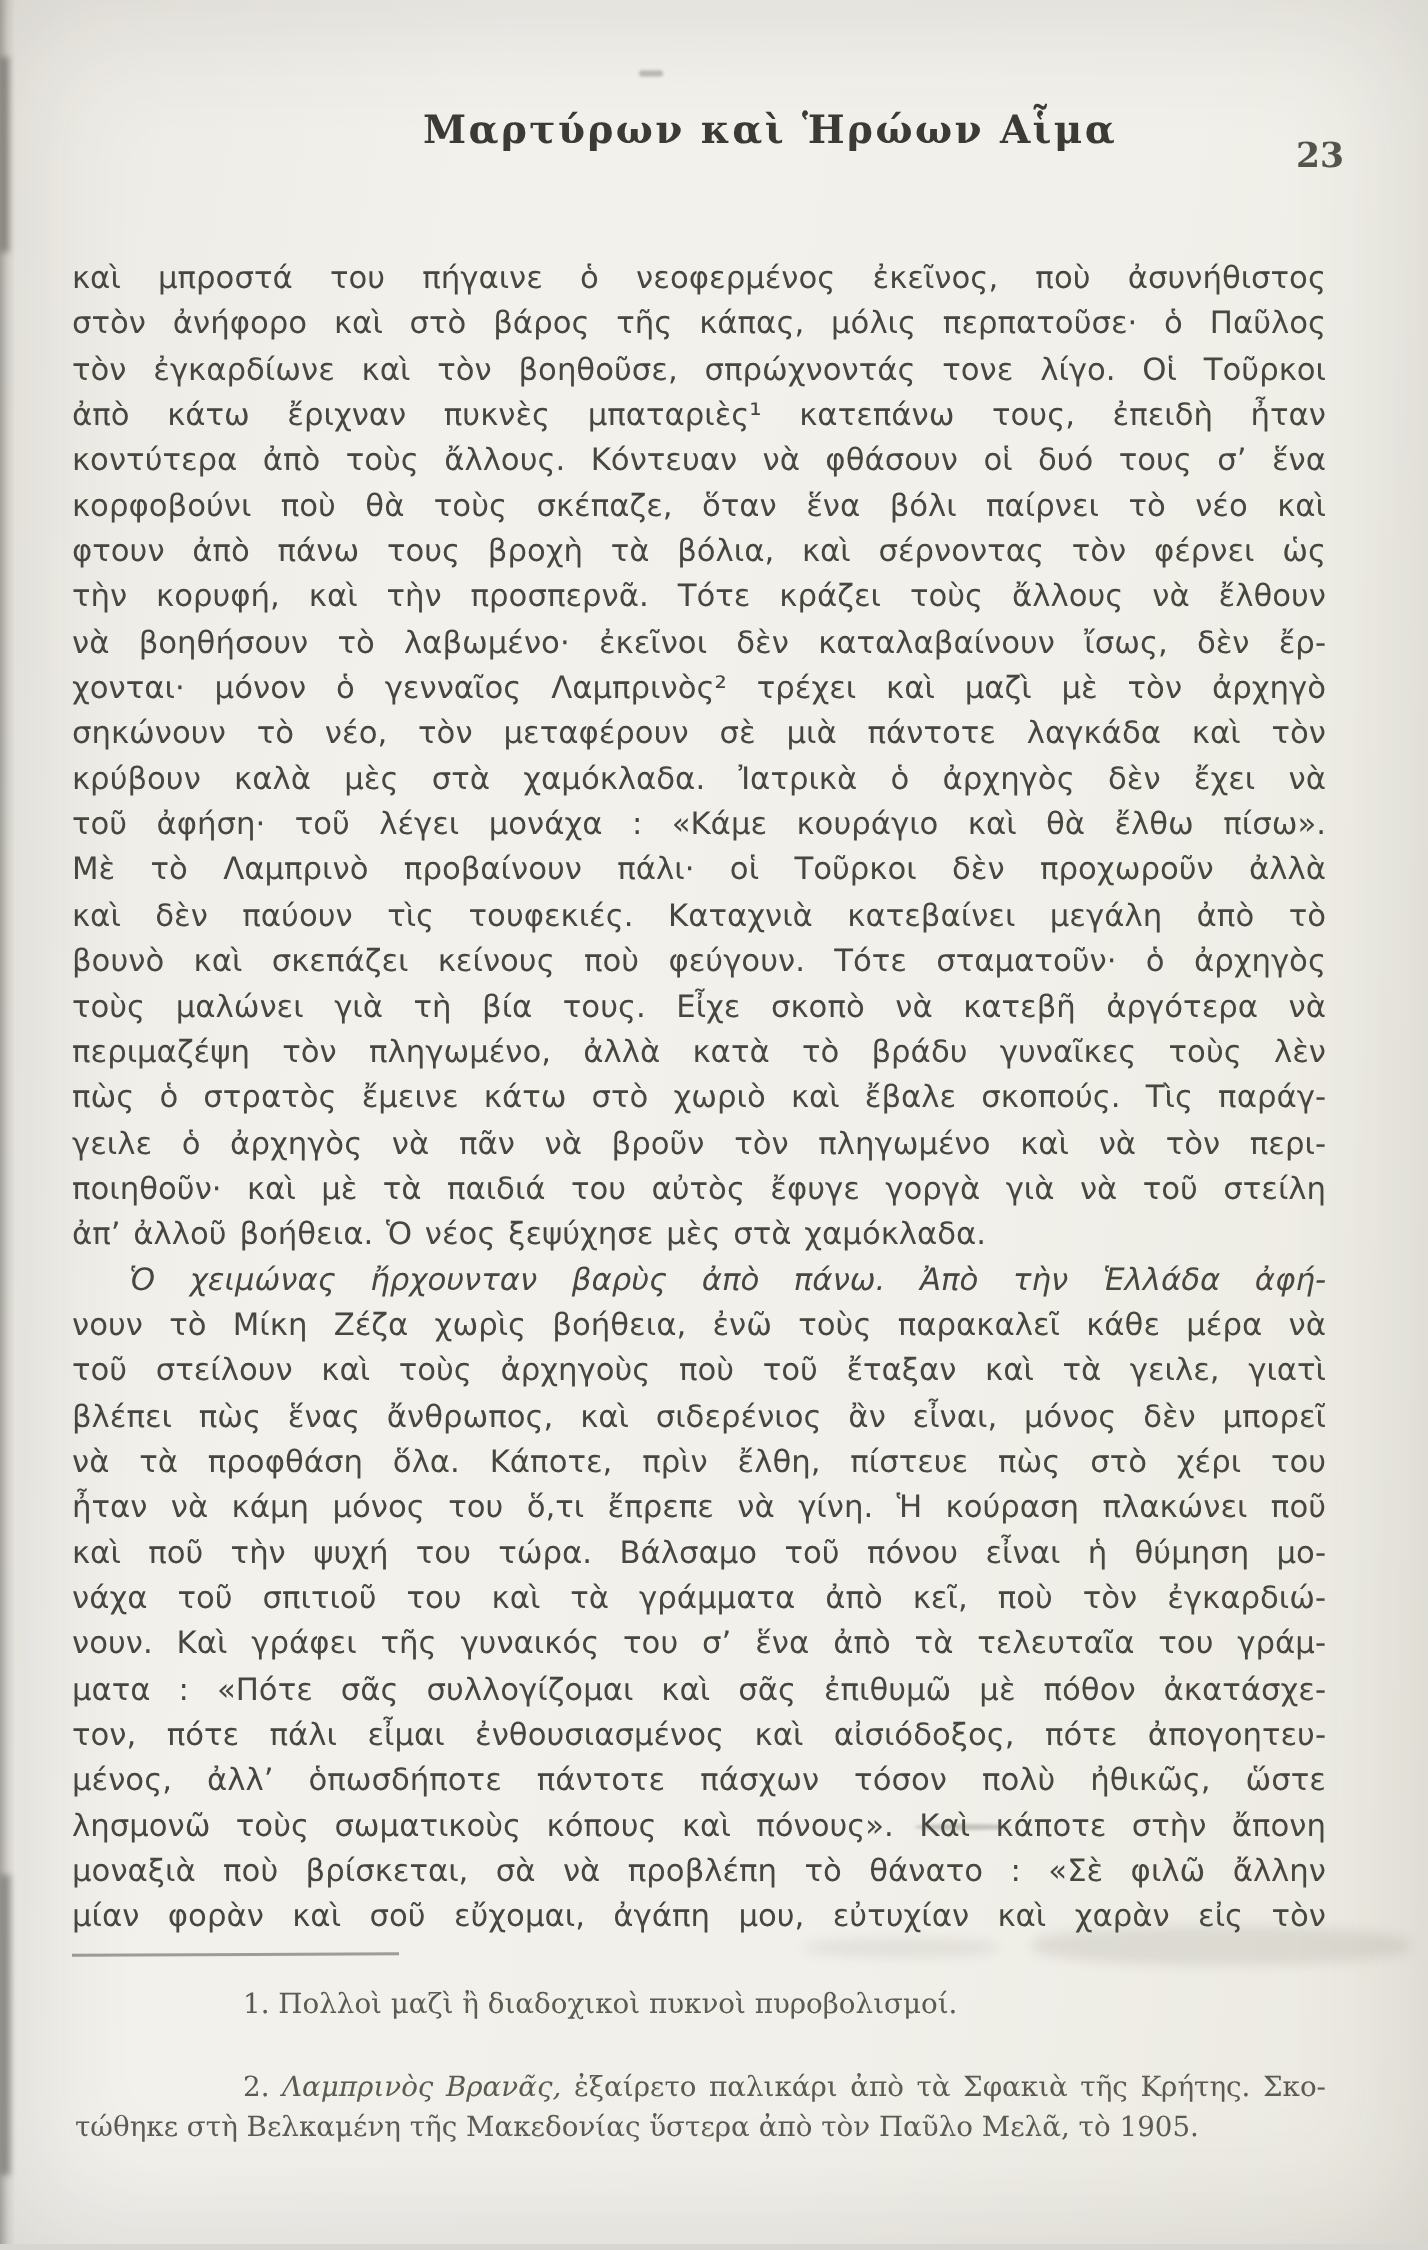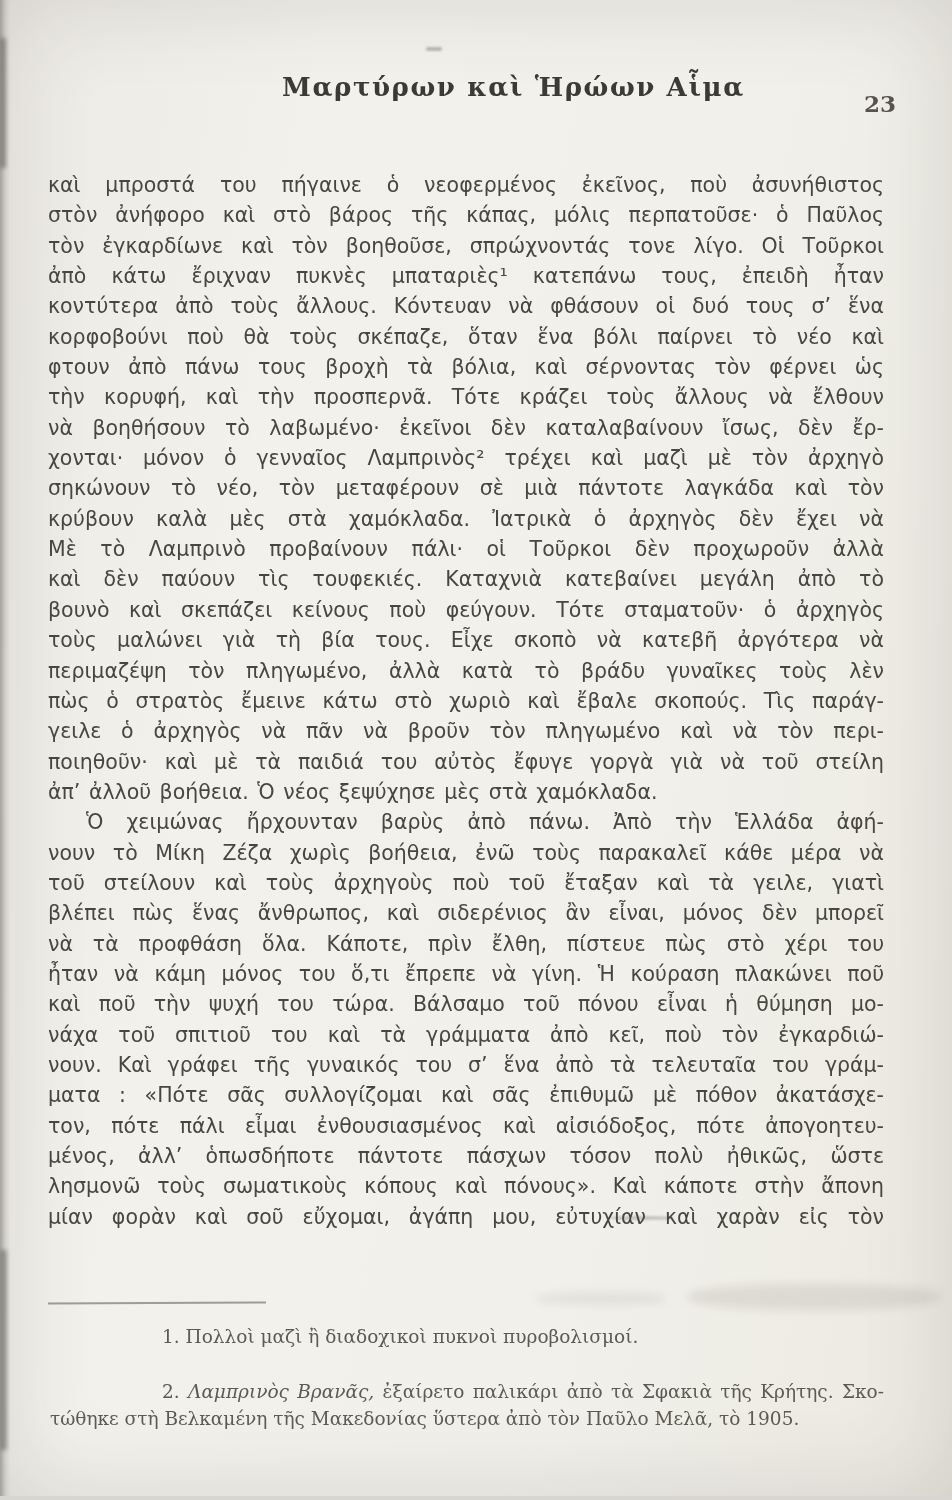--- a/index.html
+++ b/index.html
@@ -37,21 +37,21 @@
   .body-text{
     position:absolute;left:48px;top:134px;width:836px;
     color:#48473f;font-size:20.5px;word-spacing:2px;margin-top:36px;
   }
   .line{
     margin:0;line-height:30.35px;
     text-align:justify;text-align-last:justify;
     white-space:normal;
   }
   .line.para-end{text-align-last:left;}
-  .line.indent{text-indent:38px;}
+  .line.indent{text-indent:38px;font-style:italic;}
 
   
   .footnote-rule{
     position:absolute;left:48px;top:1302px;width:218px;height:0;
     border-top:2px solid rgba(88,86,78,0.55);transform:rotate(-0.3deg);
   }
   .footnotes{
     position:absolute;left:50px;top:1323px;width:834px;
     font-family:"DejaVu Serif",serif;font-size:18.5px;color:#5c5a51;
   }
@@ -83,20 +83,21 @@
     <p class="line">τὸν ἐγκαρδίωνε καὶ τὸν βοηθοῦσε, σπρώχνοντάς τονε λίγο. Οἱ Τοῦρκοι</p>
     <p class="line">ἀπὸ κάτω ἔριχναν πυκνὲς μπαταριὲς¹ κατεπάνω τους, ἐπειδὴ ἦταν</p>
     <p class="line">κοντύτερα ἀπὸ τοὺς ἄλλους. Κόντευαν νὰ φθάσουν οἱ δυό τους σ’ ἕνα</p>
     <p class="line">κορφοβούνι ποὺ θὰ τοὺς σκέπαζε, ὅταν ἕνα βόλι παίρνει τὸ νέο καὶ</p>
     <p class="line">φτουν ἀπὸ πάνω τους βροχὴ τὰ βόλια, καὶ σέρνοντας τὸν φέρνει ὡς</p>
     <p class="line">τὴν κορυφή, καὶ τὴν προσπερνᾶ. Τότε κράζει τοὺς ἄλλους νὰ ἔλθουν</p>
     <p class="line">νὰ βοηθήσουν τὸ λαβωμένο· ἐκεῖνοι δὲν καταλαβαίνουν ἴσως, δὲν ἔρ-</p>
     <p class="line">χονται· μόνον ὁ γενναῖος Λαμπρινὸς² τρέχει καὶ μαζὶ μὲ τὸν ἀρχηγὸ</p>
     <p class="line">σηκώνουν τὸ νέο, τὸν μεταφέρουν σὲ μιὰ πάντοτε λαγκάδα καὶ τὸν</p>
     <p class="line">κρύβουν καλὰ μὲς στὰ χαμόκλαδα. Ἰατρικὰ ὁ ἀρχηγὸς δὲν ἔχει νὰ</p>
+    <p class="line">τοῦ ἀφήση· τοῦ λέγει μονάχα : «Κάμε κουράγιο καὶ θὰ ἔλθω πίσω».</p>
     <p class="line">Μὲ τὸ Λαμπρινὸ προβαίνουν πάλι· οἱ Τοῦρκοι δὲν προχωροῦν ἀλλὰ</p>
     <p class="line">καὶ δὲν παύουν τὶς τουφεκιές. Καταχνιὰ κατεβαίνει μεγάλη ἀπὸ τὸ</p>
     <p class="line">βουνὸ καὶ σκεπάζει κείνους ποὺ φεύγουν. Τότε σταματοῦν· ὁ ἀρχηγὸς</p>
     <p class="line">τοὺς μαλώνει γιὰ τὴ βία τους. Εἶχε σκοπὸ νὰ κατεβῆ ἀργότερα νὰ</p>
     <p class="line">περιμαζέψη τὸν πληγωμένο, ἀλλὰ κατὰ τὸ βράδυ γυναῖκες τοὺς λὲν</p>
     <p class="line">πὼς ὁ στρατὸς ἔμεινε κάτω στὸ χωριὸ καὶ ἔβαλε σκοπούς. Τὶς παράγ-</p>
     <p class="line">γειλε ὁ ἀρχηγὸς νὰ πᾶν νὰ βροῦν τὸν πληγωμένο καὶ νὰ τὸν περι-</p>
     <p class="line">ποιηθοῦν· καὶ μὲ τὰ παιδιά του αὐτὸς ἔφυγε γοργὰ γιὰ νὰ τοῦ στείλη</p>
     <p class="line para-end">ἀπ’ ἀλλοῦ βοήθεια. Ὁ νέος ξεψύχησε μὲς στὰ χαμόκλαδα.</p>
     <p class="line indent">Ὁ χειμώνας ἤρχουνταν βαρὺς ἀπὸ πάνω. Ἀπὸ τὴν Ἑλλάδα ἀφή-</p>
@@ -105,20 +106,21 @@
     <p class="line">βλέπει πὼς ἕνας ἄνθρωπος, καὶ σιδερένιος ἂν εἶναι, μόνος δὲν μπορεῖ</p>
     <p class="line">νὰ τὰ προφθάση ὅλα. Κάποτε, πρὶν ἔλθη, πίστευε πὼς στὸ χέρι του</p>
     <p class="line">ἦταν νὰ κάμη μόνος του ὅ,τι ἔπρεπε νὰ γίνη. Ἡ κούραση πλακώνει ποῦ</p>
     <p class="line">καὶ ποῦ τὴν ψυχή του τώρα. Βάλσαμο τοῦ πόνου εἶναι ἡ θύμηση μο-</p>
     <p class="line">νάχα τοῦ σπιτιοῦ του καὶ τὰ γράμματα ἀπὸ κεῖ, ποὺ τὸν ἐγκαρδιώ-</p>
     <p class="line">νουν. Καὶ γράφει τῆς γυναικός του σ’ ἕνα ἀπὸ τὰ τελευταῖα του γράμ-</p>
     <p class="line">ματα : «Πότε σᾶς συλλογίζομαι καὶ σᾶς ἐπιθυμῶ μὲ πόθον ἀκατάσχε-</p>
     <p class="line">τον, πότε πάλι εἶμαι ἐνθουσιασμένος καὶ αἰσιόδοξος, πότε ἀπογοητευ-</p>
     <p class="line">μένος, ἀλλ’ ὁπωσδήποτε πάντοτε πάσχων τόσον πολὺ ἠθικῶς, ὥστε</p>
     <p class="line">λησμονῶ τοὺς σωματικοὺς κόπους καὶ πόνους». Καὶ κάποτε στὴν ἄπονη</p>
+    <p class="line">μοναξιὰ ποὺ βρίσκεται, σὰ νὰ προβλέπη τὸ θάνατο : «Σὲ φιλῶ ἄλλην</p>
     <p class="line">μίαν φορὰν καὶ σοῦ εὔχομαι, ἀγάπη μου, εὐτυχίαν καὶ χαρὰν εἰς τὸν</p>
   </div>
 
   <div class="footnote-rule"></div>
 
   <div class="footnotes">
     <p class="fn first-line">1. Πολλοὶ μαζὶ ἢ διαδοχικοὶ πυκνοὶ πυροβολισμοί.</p>
     <p class="fn first-line just gap"><span>2.</span> <span class="it">Λαμπρινὸς Βρανᾶς,</span> <span>ἐξαίρετο παλικάρι ἀπὸ τὰ Σφακιὰ τῆς Κρήτης. Σκο-</span></p>
     <p class="fn">τώθηκε στὴ Βελκαμένη τῆς Μακεδονίας ὕστερα ἀπὸ τὸν Παῦλο Μελᾶ, τὸ 1905.</p>
   </div>

